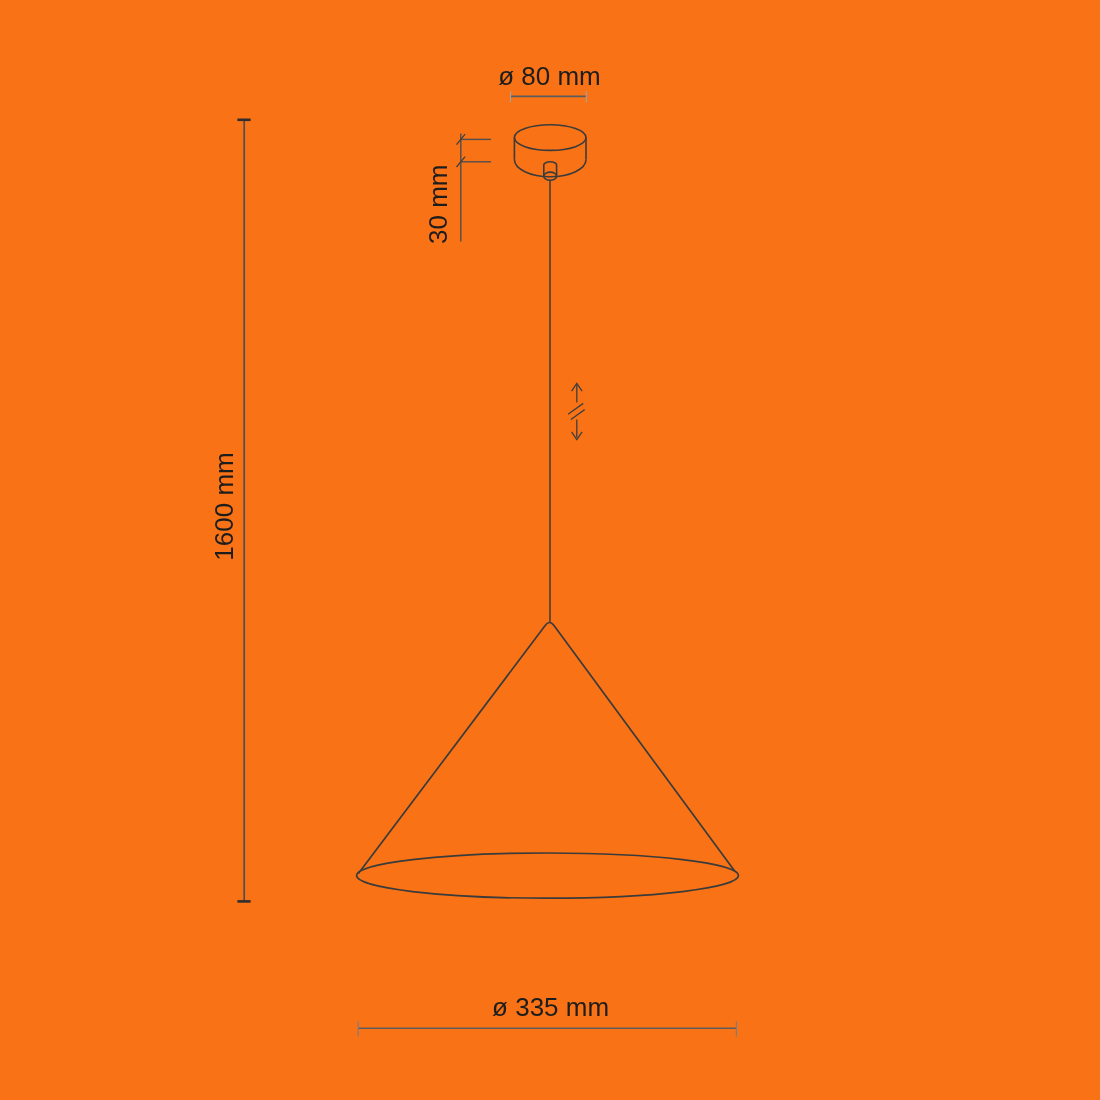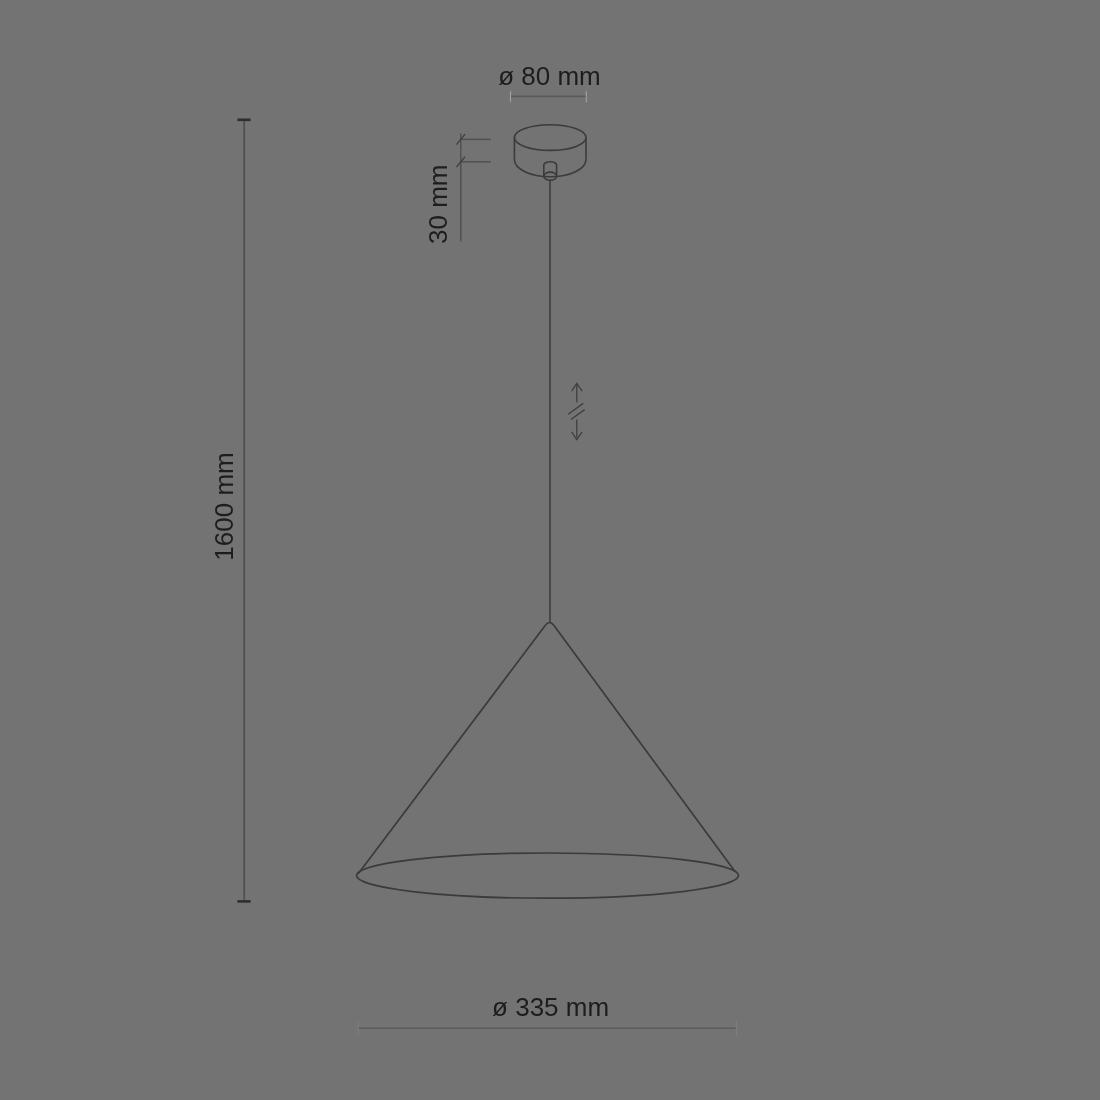--- a/index.html
+++ b/index.html
@@ -1,16 +1,16 @@
 <!DOCTYPE html>
 <html><head>
 <meta charset="utf-8">
 <style>
   html,body{margin:0;padding:0;background:#ffffff;}
-  .stage{position:relative;width:1100px;height:1100px;background:#737373;overflow:hidden;}
+  .stage{position:relative;width:1100px;height:1100px;background:#f97316;overflow:hidden;}
   svg{display:block;}
   text{font-family:"Liberation Sans", sans-serif;fill:#1d1d1d;}
 </style>
 </head>
 <body>
 
 <div class="stage">
 <svg width="1100" height="1100" viewBox="0 0 1100 1100">
 
   <text x="549.5" y="84.5" font-size="26" text-anchor="middle">ø 80 mm</text>

